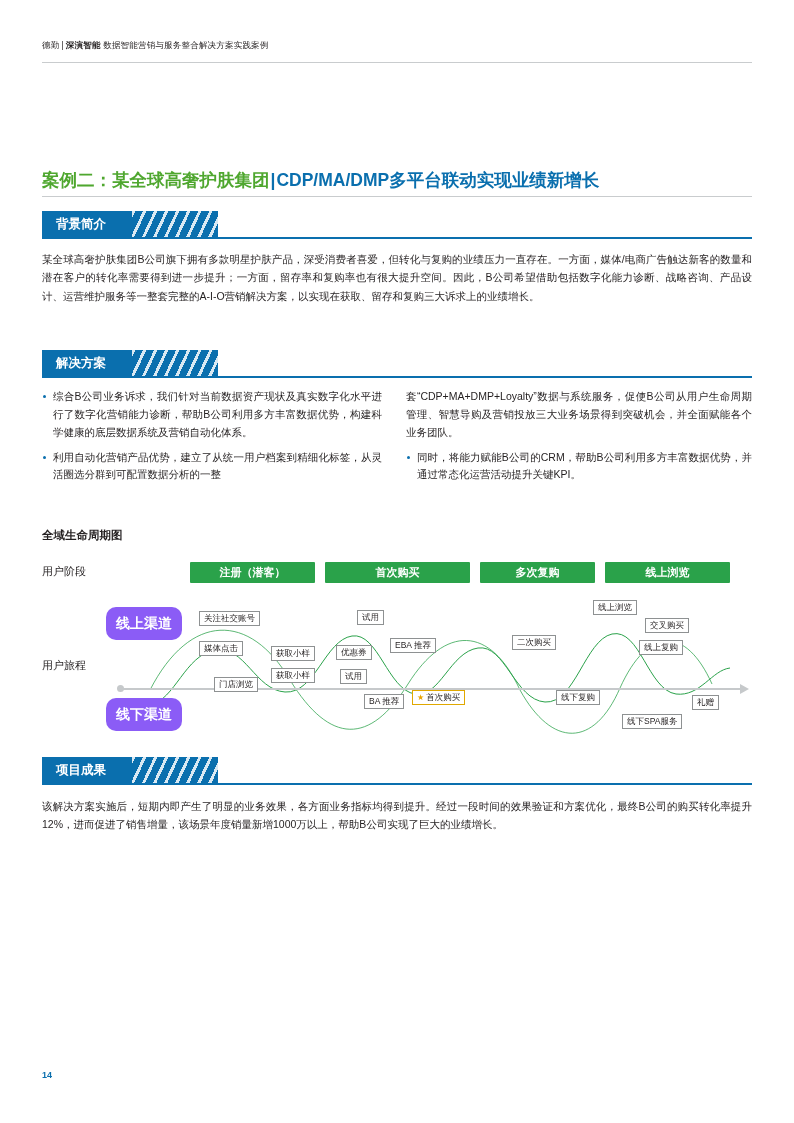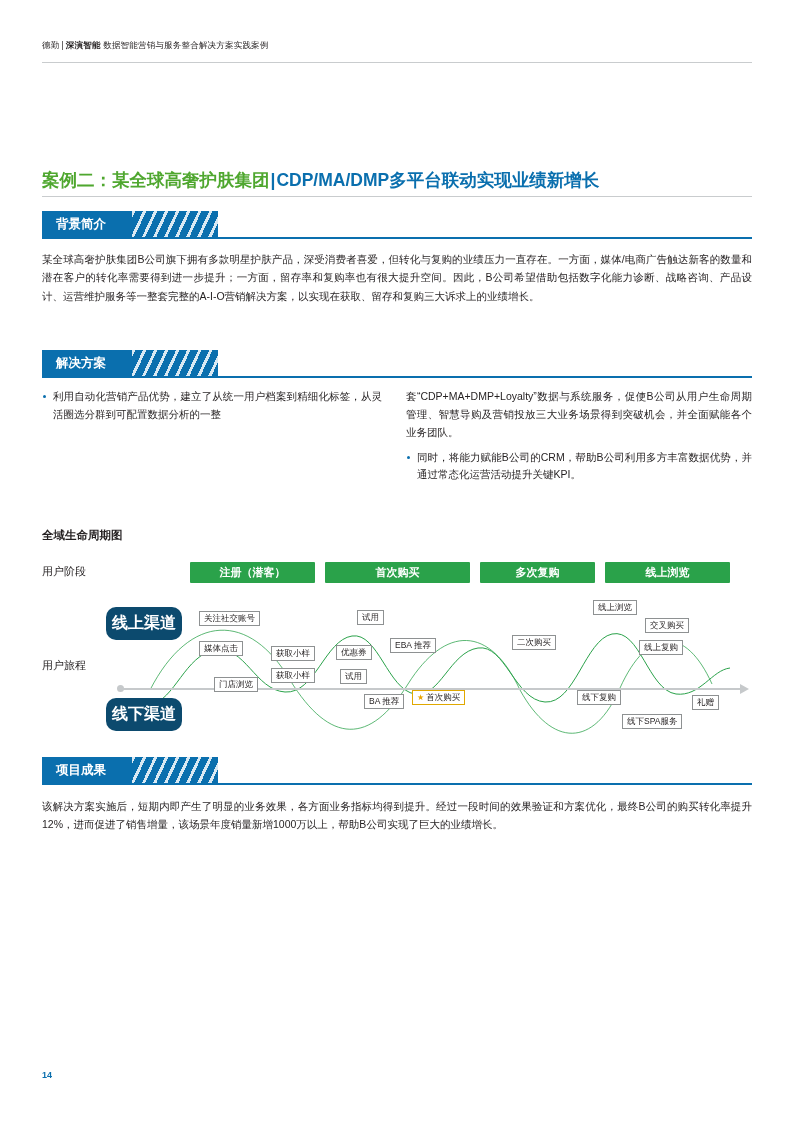--- a/index.html
+++ b/index.html
@@ -93,22 +93,22 @@
   .row-label{
     position:absolute;font-size:11px;font-weight:normal;color:#231f20;
   }
   .stage{
     position:absolute;height:21px;background:#2aa24a;
     color:#ffffff;font-size:11px;font-weight:bold;
     display:flex;align-items:center;justify-content:center;
     border-radius:1px;
   }
   .chan{
-    position:absolute;height:33px;background:#0c4a6e;color:#fff;
-    font-size:16px;font-weight:bold;
+    position:absolute;height:33px;background:#8b5cf6;color:#fff;
+    font-size:14px;font-weight:bold;
     display:flex;align-items:center;justify-content:center;
     border-radius:10px;
   }
   .node{
     position:absolute;height:15px;
     border:1px solid #8e9192;background:#ffffff;
     font-size:8.5px;color:#231f20;
     display:flex;align-items:center;justify-content:center;
     white-space:nowrap;padding:0 4px;box-sizing:border-box;
   }
@@ -156,20 +156,21 @@
   <div class="tag-underline" style="left:42px;top:237px;width:710px;"></div>
   <div class="para" style="left:42px;top:250px;width:710px;">某全球高奢护肤集团B公司旗下拥有多款明星护肤产品，深受消费者喜爱，但转化与复购的业绩压力一直存在。一方面，媒体/电商广告触达新客的数量和潜在客户的转化率需要得到进一步提升；一方面，留存率和复购率也有很大提升空间。因此，B公司希望借助包括数字化能力诊断、战略咨询、产品设计、运营维护服务等一整套完整的A-I-O营销解决方案，以实现在获取、留存和复购三大诉求上的业绩增长。</div>
 
   <div class="tag" style="left:42px;top:350px;">
     <span>解决方案</span>
     <span class="stripes"></span>
   </div>
   <div class="tag-underline" style="left:42px;top:376px;width:710px;"></div>
 
   <div class="bullets" style="left:42px;top:388px;width:340px;">
+    <div class="bullet">综合B公司业务诉求，我们针对当前数据资产现状及真实数字化水平进行了数字化营销能力诊断，帮助B公司利用多方丰富数据优势，构建科学健康的底层数据系统及营销自动化体系。</div>
     <div class="bullet">利用自动化营销产品优势，建立了从统一用户档案到精细化标签，从灵活圈选分群到可配置数据分析的一整</div>
   </div>
   <div class="bullets" style="left:406px;top:388px;width:346px;">
     <div style="position:relative;padding-left:0;margin-bottom:7px;text-align:justify;">套“CDP+MA+DMP+Loyalty”数据与系统服务，促使B公司从用户生命周期管理、智慧导购及营销投放三大业务场景得到突破机会，并全面赋能各个业务团队。</div>
     <div class="bullet">同时，将能力赋能B公司的CRM，帮助B公司利用多方丰富数据优势，并通过常态化运营活动提升关键KPI。</div>
   </div>
 
   <div class="diagram-title">全域生命周期图</div>
 
   <div class="row-label" style="left:42px;top:564px;">用户阶段</div>
@@ -206,21 +207,21 @@
   <div class="node" style="left:639px;top:640px;">线上复购</div>
 
   <div class="node" style="left:214px;top:677px;">门店浏览</div>
   <div class="node" style="left:271px;top:668px;">获取小样</div>
   <div class="node" style="left:340px;top:669px;">试用</div>
   <div class="node" style="left:364px;top:694px;">BA 推荐</div>
   <div class="node amber" style="left:412px;top:690px;">
     <span class="star">★</span>
       <span>首次购买</span>
   </div>
-  <div class="node" style="left:577px;top:690px;">线下复购</div>
+  <div class="node" style="left:556px;top:690px;">线下复购</div>
   <div class="node" style="left:622px;top:714px;">线下SPA服务</div>
   <div class="node" style="left:692px;top:695px;">礼赠</div>
 
   <div class="tag" style="left:42px;top:757px;">
     <span>项目成果</span>
     <span class="stripes"></span>
   </div>
   <div class="tag-underline" style="left:42px;top:783px;width:710px;"></div>
   <div class="para" style="left:42px;top:797px;width:710px;">该解决方案实施后，短期内即产生了明显的业务效果，各方面业务指标均得到提升。经过一段时间的效果验证和方案优化，最终B公司的购买转化率提升12%，进而促进了销售增量，该场景年度销量新增1000万以上，帮助B公司实现了巨大的业绩增长。</div>
 

